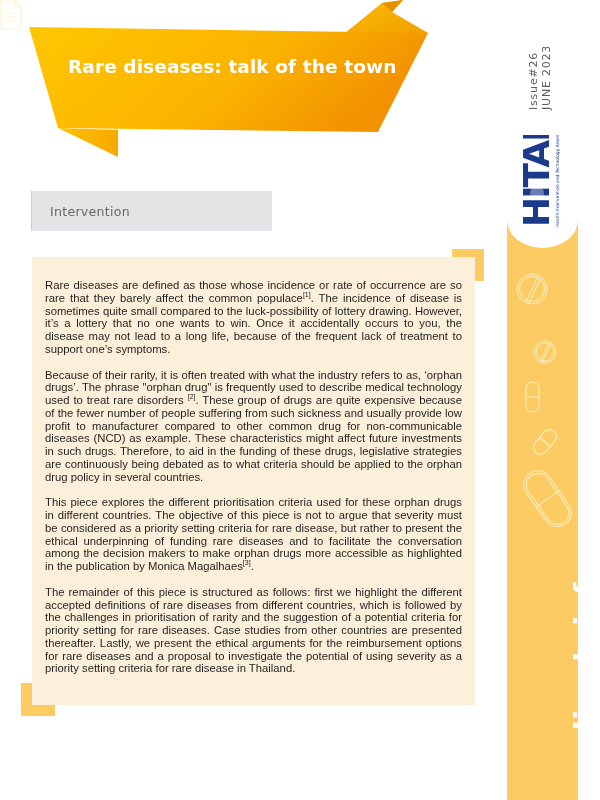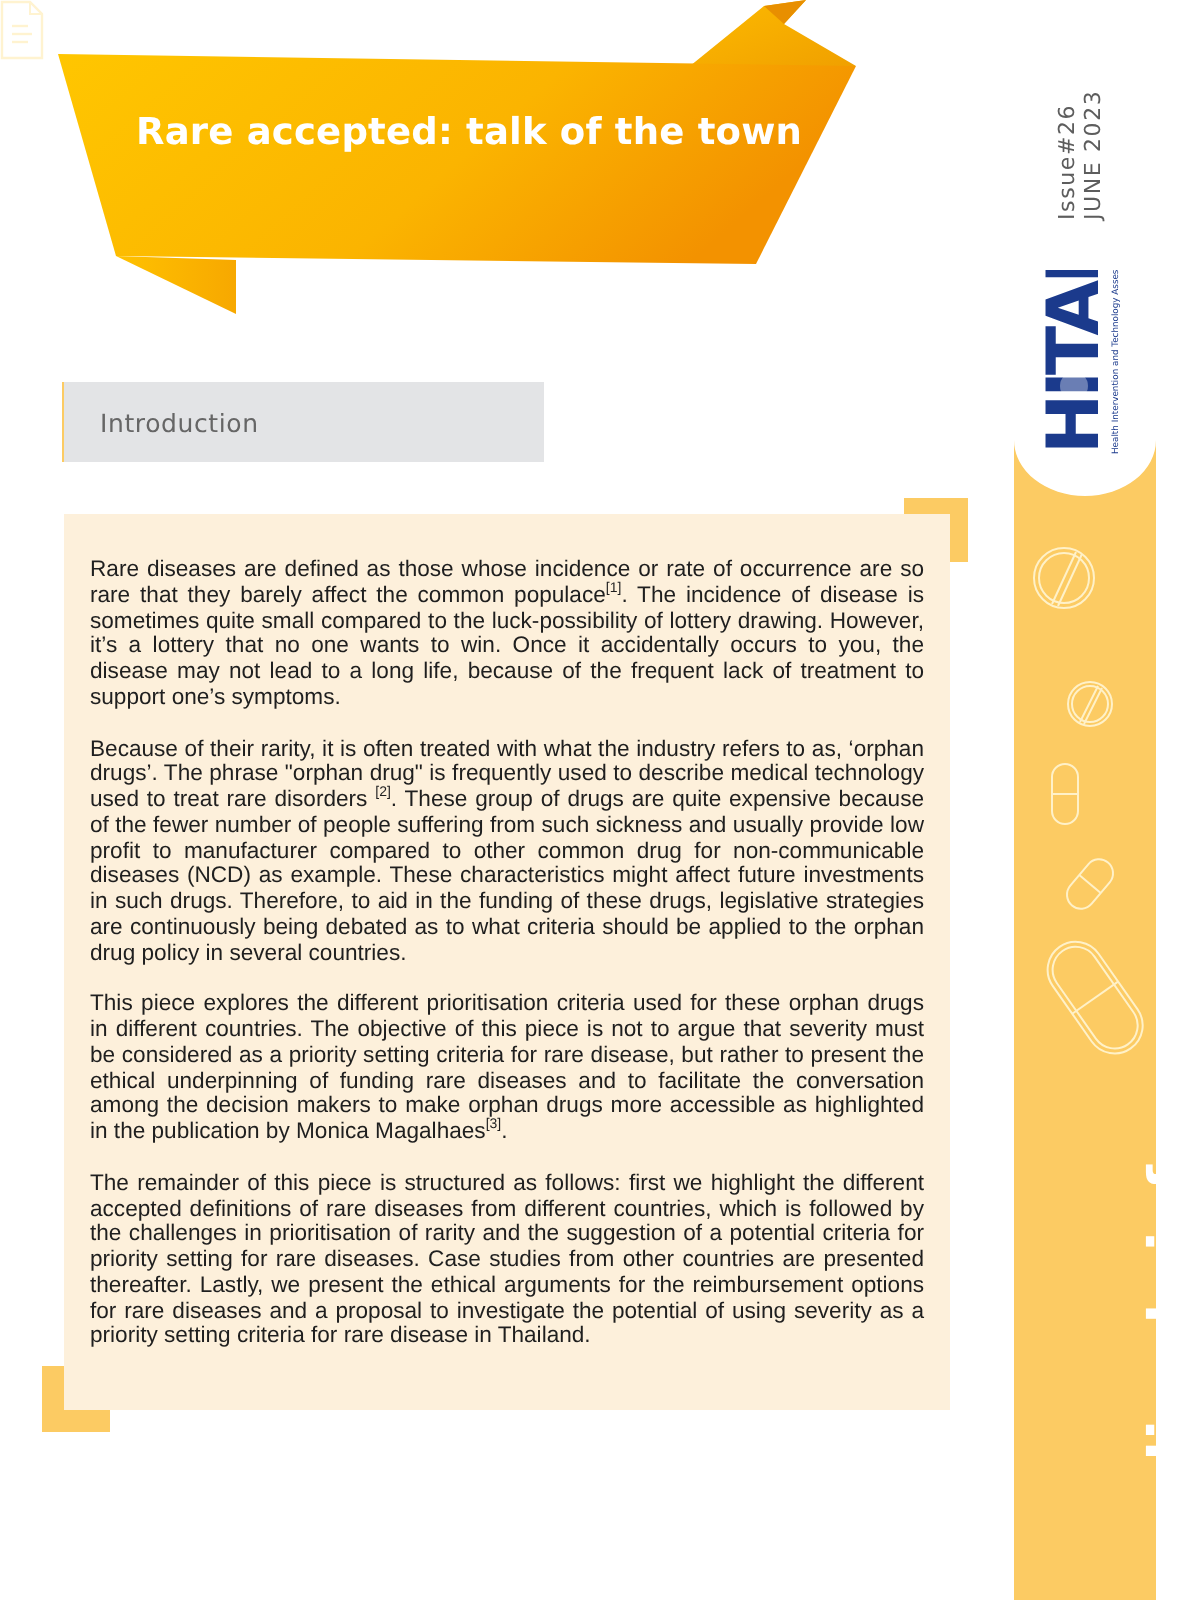--- a/index.html
+++ b/index.html
@@ -81,21 +81,21 @@
     </defs>
 
     <polygon points="345,33 382,3 403,0 392,12 428,33" fill="url(#fold)"></polygon>
     <polygon points="382,3 403,0 392,12" fill="#e88f00"></polygon>
 
     <polygon points="58,128 118,130 118,157" fill="url(#tail)"></polygon>
 
     <polygon points="29,27 428,33 378,132 58,128" fill="url(#rib)"></polygon>
   </svg>
   <div class="banner-title">
-    <div>Rare accepted: talk of the town</div>
+    <div>Rare diseases: talk of the town</div>
   </div>
   <svg class="doc-icon" viewBox="0 0 22 30">
     <path d="M1 1 H15 L21 7 V29 H1 Z" fill="none" stroke="#fff3d0" stroke-width="1.2"></path>
     <path d="M15 1 V7 H21" fill="none" stroke="#fff3d0" stroke-width="1"></path>
     <line x1="6" y1="13" x2="14" y2="13" stroke="#fff3d0" stroke-width="1.2"></line>
     <line x1="6" y1="17" x2="16" y2="17" stroke="#fff3d0" stroke-width="1.2"></line>
     <line x1="6" y1="21" x2="14" y2="21" stroke="#fff3d0" stroke-width="1.2"></line>
   </svg>
 </div>
 
@@ -107,21 +107,21 @@
 <svg class="logo" viewBox="0 0 50 92">
   <g transform="rotate(-90 25 46) translate(-21 21)">
     <text x="0" y="32" font-family="DejaVu Sans, sans-serif" font-weight="bold" font-size="36" fill="#1b3a8c" letter-spacing="-2">HITAP</text>
     <text x="0" y="42" font-family="DejaVu Sans, sans-serif" font-size="4.4" fill="#1b3a8c">Health Intervention and Technology Assessment Program</text>
   </g>
   <circle cx="20" cy="58" r="7" fill="#ffffff" opacity="0.35"></circle>
 </svg>
 
 <div class="section-accent"></div>
 <div class="section-header">
-  <span class="section-header-label">Introduction</span>
+  <span class="section-header-label">Intervention</span>
 </div>
 
 <div class="corner-tr"></div>
 <div class="corner-bl"></div>
 <div class="body-box">
   <p><span>Rare diseases are defined as those whose incidence or rate of occurrence are so rare that they barely affect the common populace</span><sup>[1]</sup><span>. The incidence of disease is sometimes quite small compared to the luck-possibility of lottery drawing. However, it’s a lottery that no one wants to win. Once it accidentally occurs to you, the disease may not lead to a long life, because of the frequent lack of treatment to support one’s symptoms.</span></p>
   <p><span>Because of their rarity, it is often treated with what the industry refers to as, ‘orphan drugs’. The phrase "orphan drug" is frequently used to describe medical technology used to treat rare disorders </span><sup>[2]</sup><span>. These group of drugs are quite expensive because of the fewer number of people suffering from such sickness and usually provide low profit to manufacturer compared to other common drug for non-communicable diseases (NCD) as example. These characteristics might affect future investments in such drugs.  Therefore, to aid in the funding of these drugs, legislative strategies are continuously being debated as to what criteria should be applied to the orphan drug policy in several countries.</span></p>
   <p><span>This piece explores the different prioritisation criteria used for these orphan drugs in different countries. The objective of this piece is not to argue that severity must be considered as a priority setting criteria for rare disease, but rather to present the ethical underpinning of funding rare diseases and to facilitate the conversation among the decision makers to make orphan drugs more accessible as highlighted in the publication by Monica Magalhaes</span><sup>[3]</sup><span>.</span></p>
   <p><span>The remainder of this piece is structured as follows: first we highlight the different accepted definitions of rare diseases from different countries, which is followed by the challenges in prioritisation of rarity and the suggestion of a potential criteria for priority setting for rare diseases. Case studies from other countries are presented thereafter. Lastly, we present the ethical arguments for the reimbursement options for rare diseases and a proposal to investigate the potential of using severity as a priority setting criteria for rare disease in Thailand.</span></p>
 </div>

